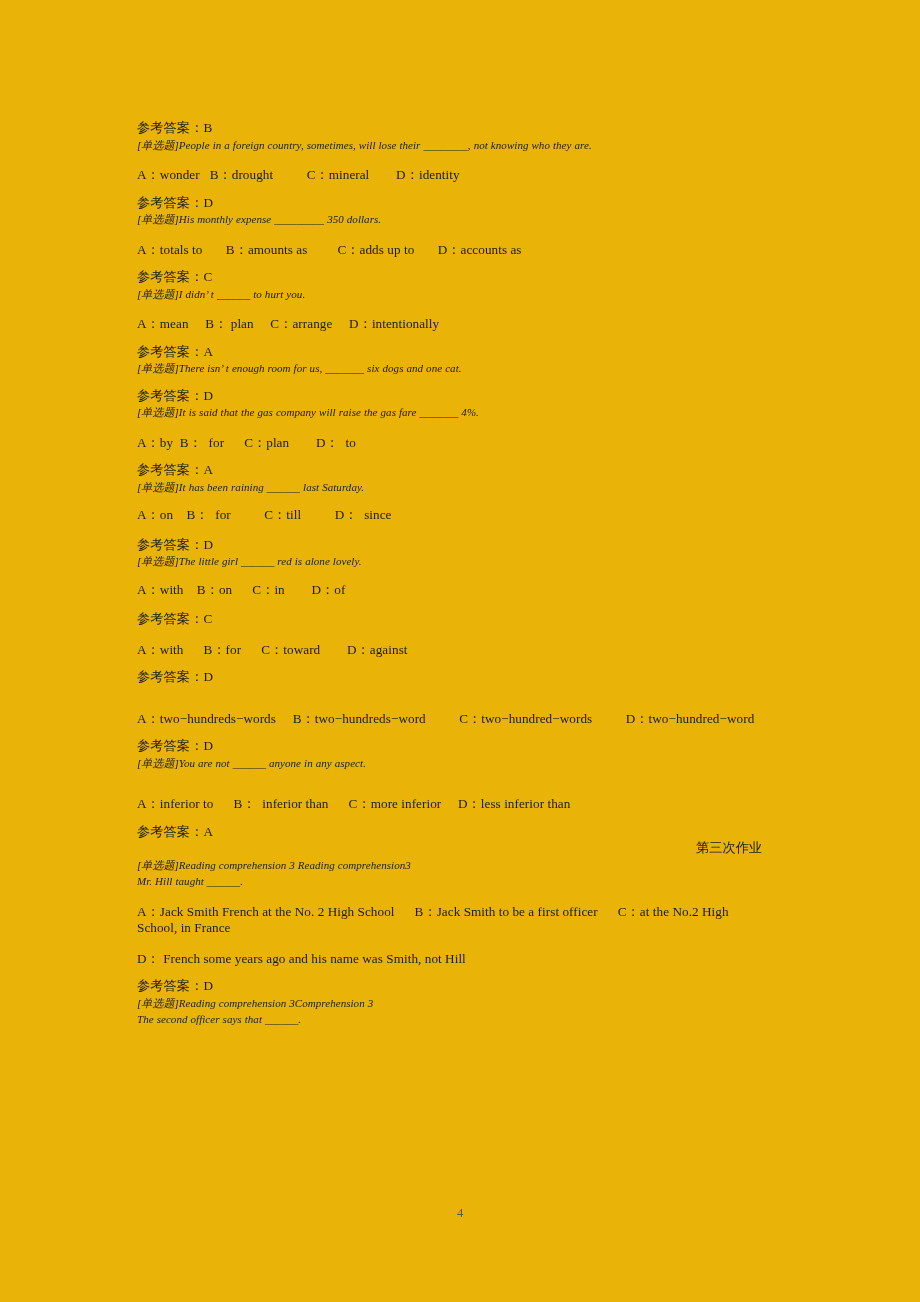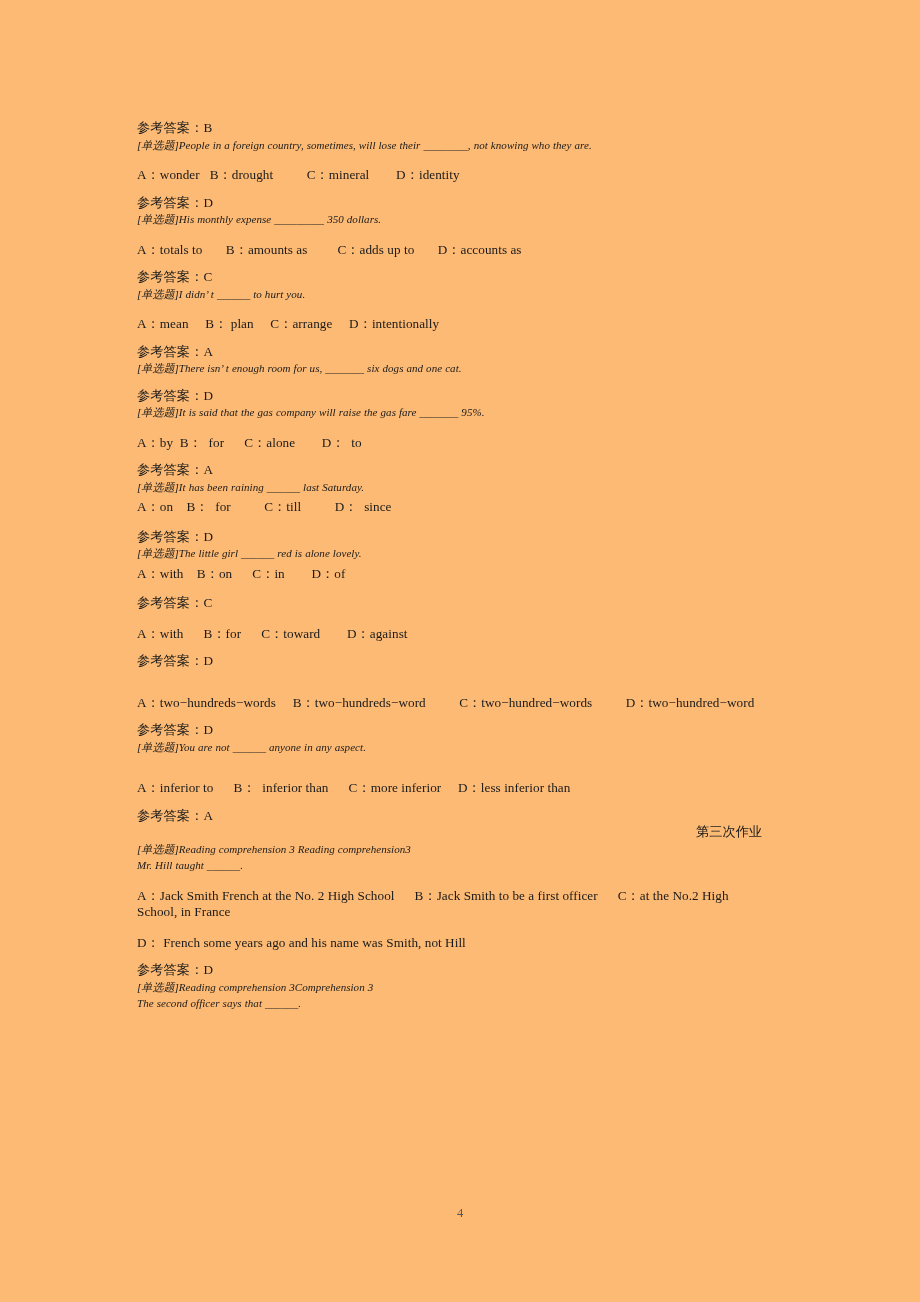--- a/index.html
+++ b/index.html
@@ -4,21 +4,21 @@
 <style>
   html, body {
     margin: 0;
     padding: 0;
     background: #ffffff;
   }
   .page {
     position: relative;
     width: 920px;
     height: 1302px;
-    background: #fdba74;
+    background: #eab308;
     overflow: hidden;
     font-family: "Liberation Serif", "DejaVu Serif", serif;
     color: #1a1a1a;
   }
   .content {
     position: absolute;
     left: 137px;
     top: 120px;
     width: 625px;
   }
@@ -44,21 +44,21 @@
     font-style: italic;
   }
   .options-line {
     font-size: 13.2px;
     line-height: 16.5px;
     white-space: pre-wrap;
     margin-top: 14px;
     letter-spacing: 0.05px;
   }
   .options-line.nogap {
-    margin-top: 4px;
+    margin-top: 12px;
     font-family: Liberation Serif, serif;
   }
   .options-line.biggap {
     margin-top: 25px;
   }
   .section-head {
     font-size: 13.2px;
     line-height: 16.5px;
     white-space: pre-wrap;
     text-align: right;
@@ -98,22 +98,22 @@
       <div class="options-line">A：mean     B： plan     C：arrange     D：intentionally</div>
     </div>
 
     <div class="qblock">
       <div class="answer-line">参考答案：A</div>
       <div class="stem-line">[单选题]There isn’ t enough room for us, _______ six dogs and one cat.</div>
     </div>
 
     <div class="qblock">
       <div class="answer-line">参考答案：D</div>
-      <div class="stem-line">[单选题]It is said that the gas company will raise the gas fare _______ 95%.</div>
-      <div class="options-line">A：by  B：  for      C：alone        D：  to</div>
+      <div class="stem-line">[单选题]It is said that the gas company will raise the gas fare _______ 4%.</div>
+      <div class="options-line">A：by  B：  for      C：plan        D：  to</div>
     </div>
 
     <div class="qblock tight">
       <div class="answer-line">参考答案：A</div>
       <div class="stem-line">[单选题]It has been raining ______ last Saturday.</div>
       <div class="options-line nogap">A：on    B：  for          C：till          D：  since</div>
     </div>
 
     <div class="qblock tight">
       <div class="answer-line">参考答案：D</div>

